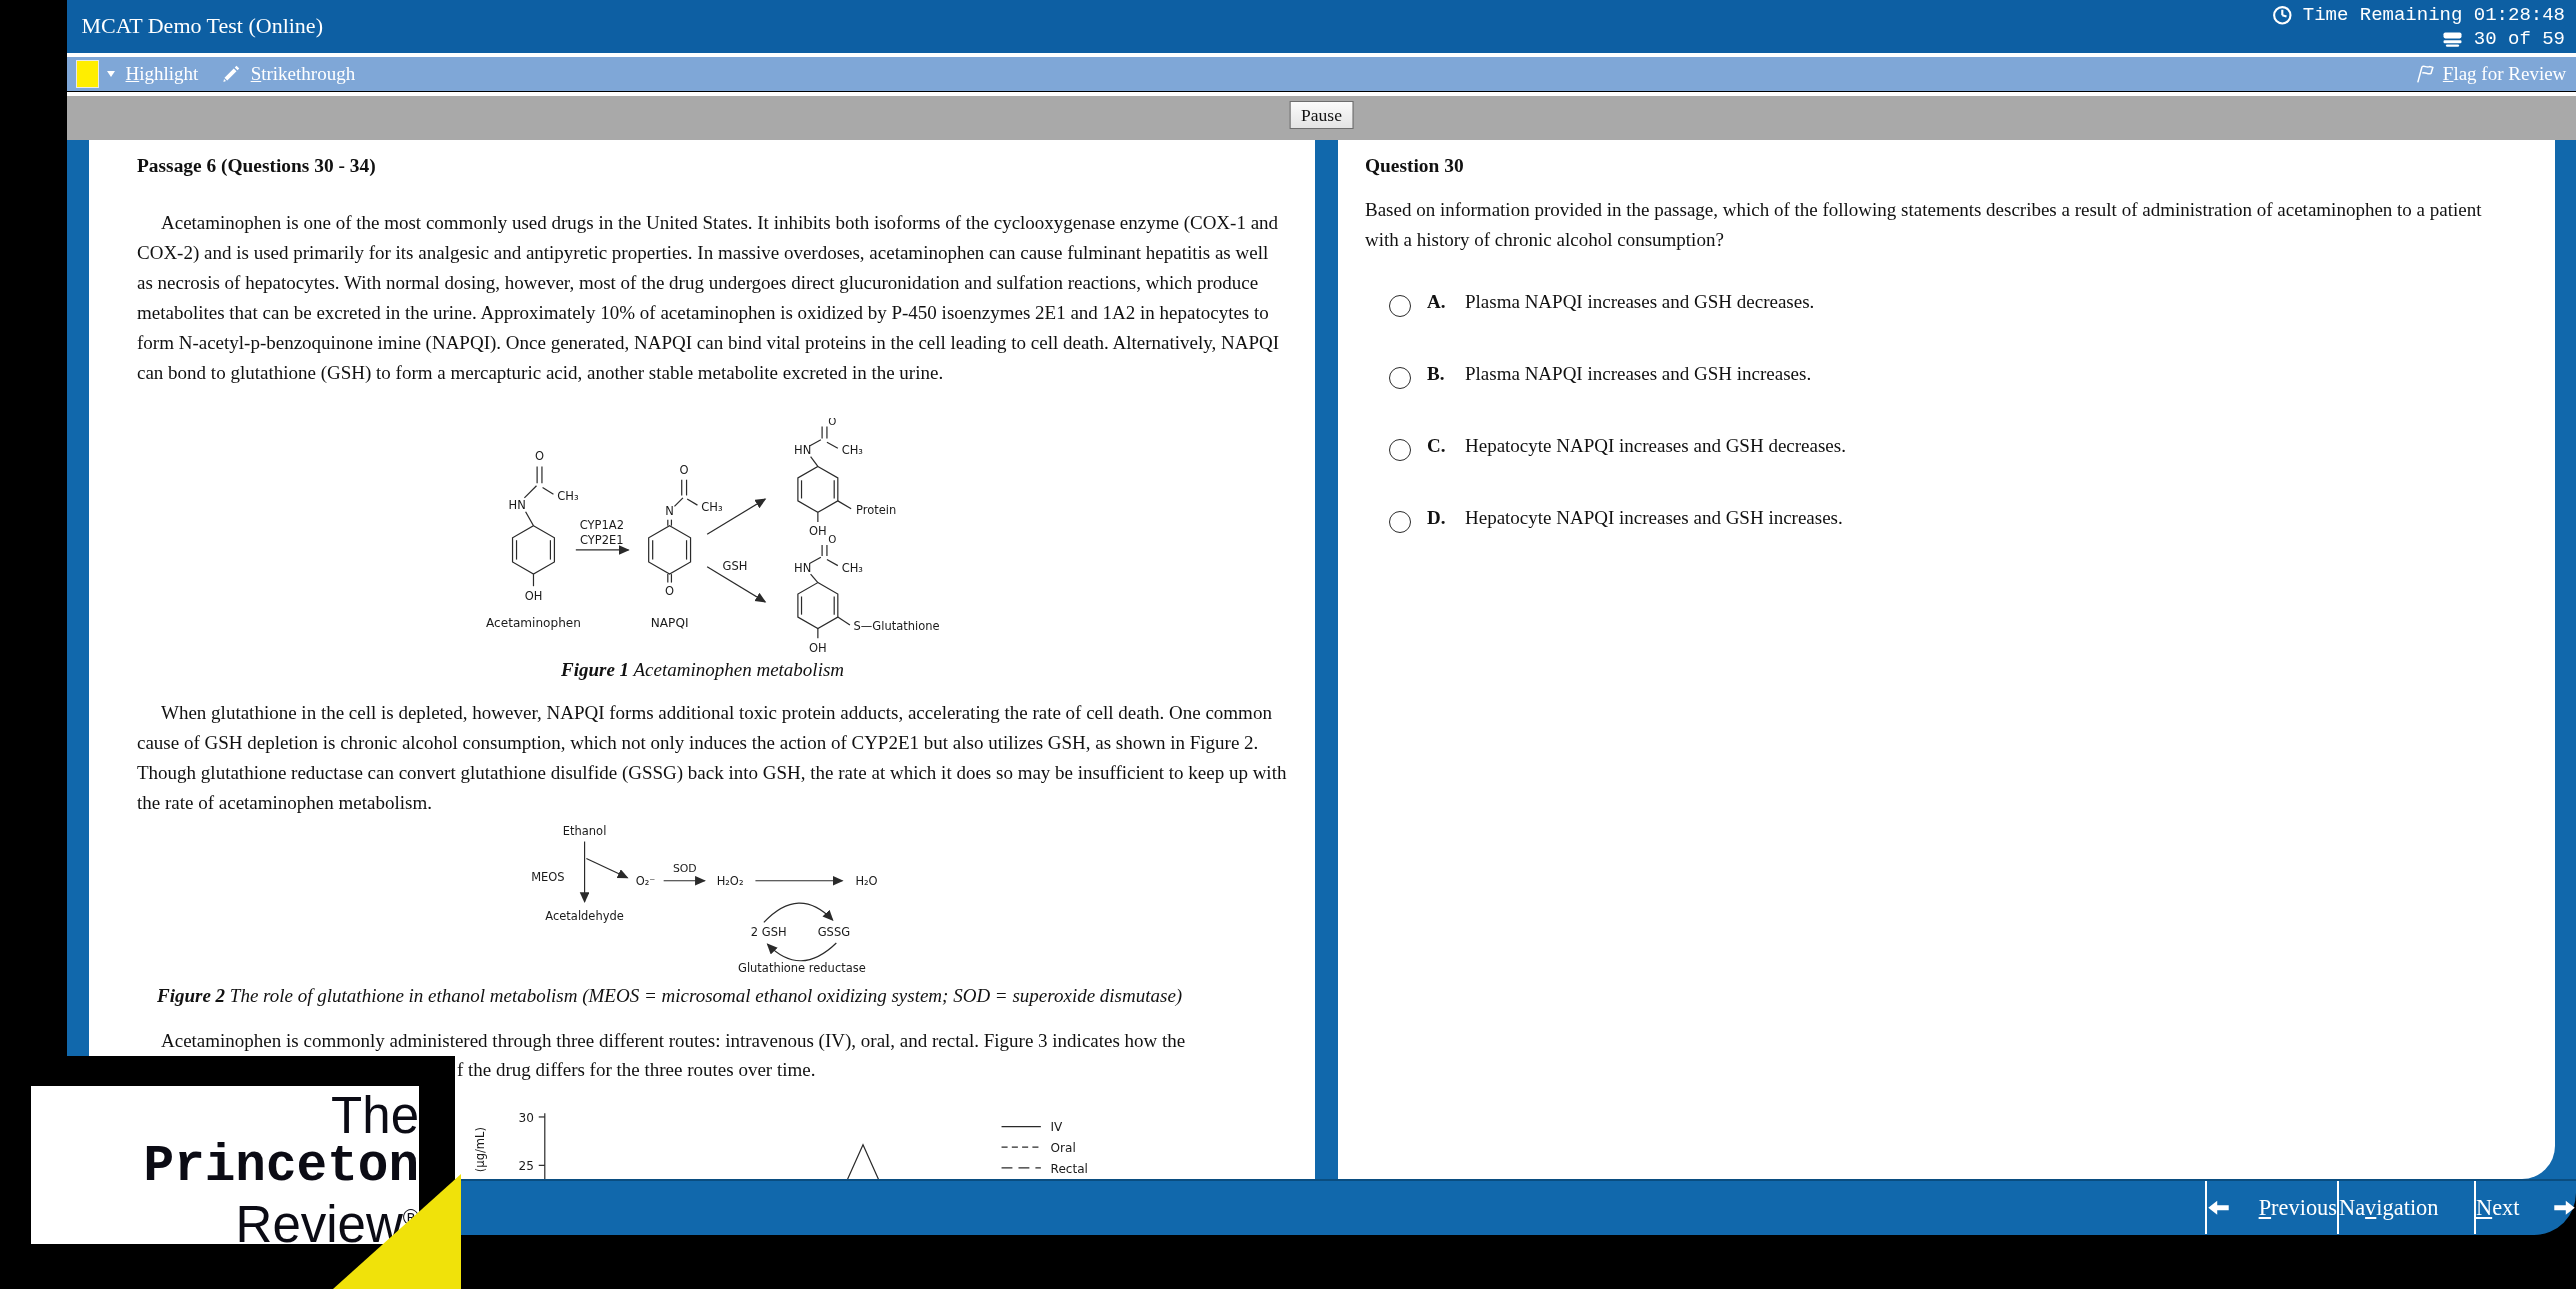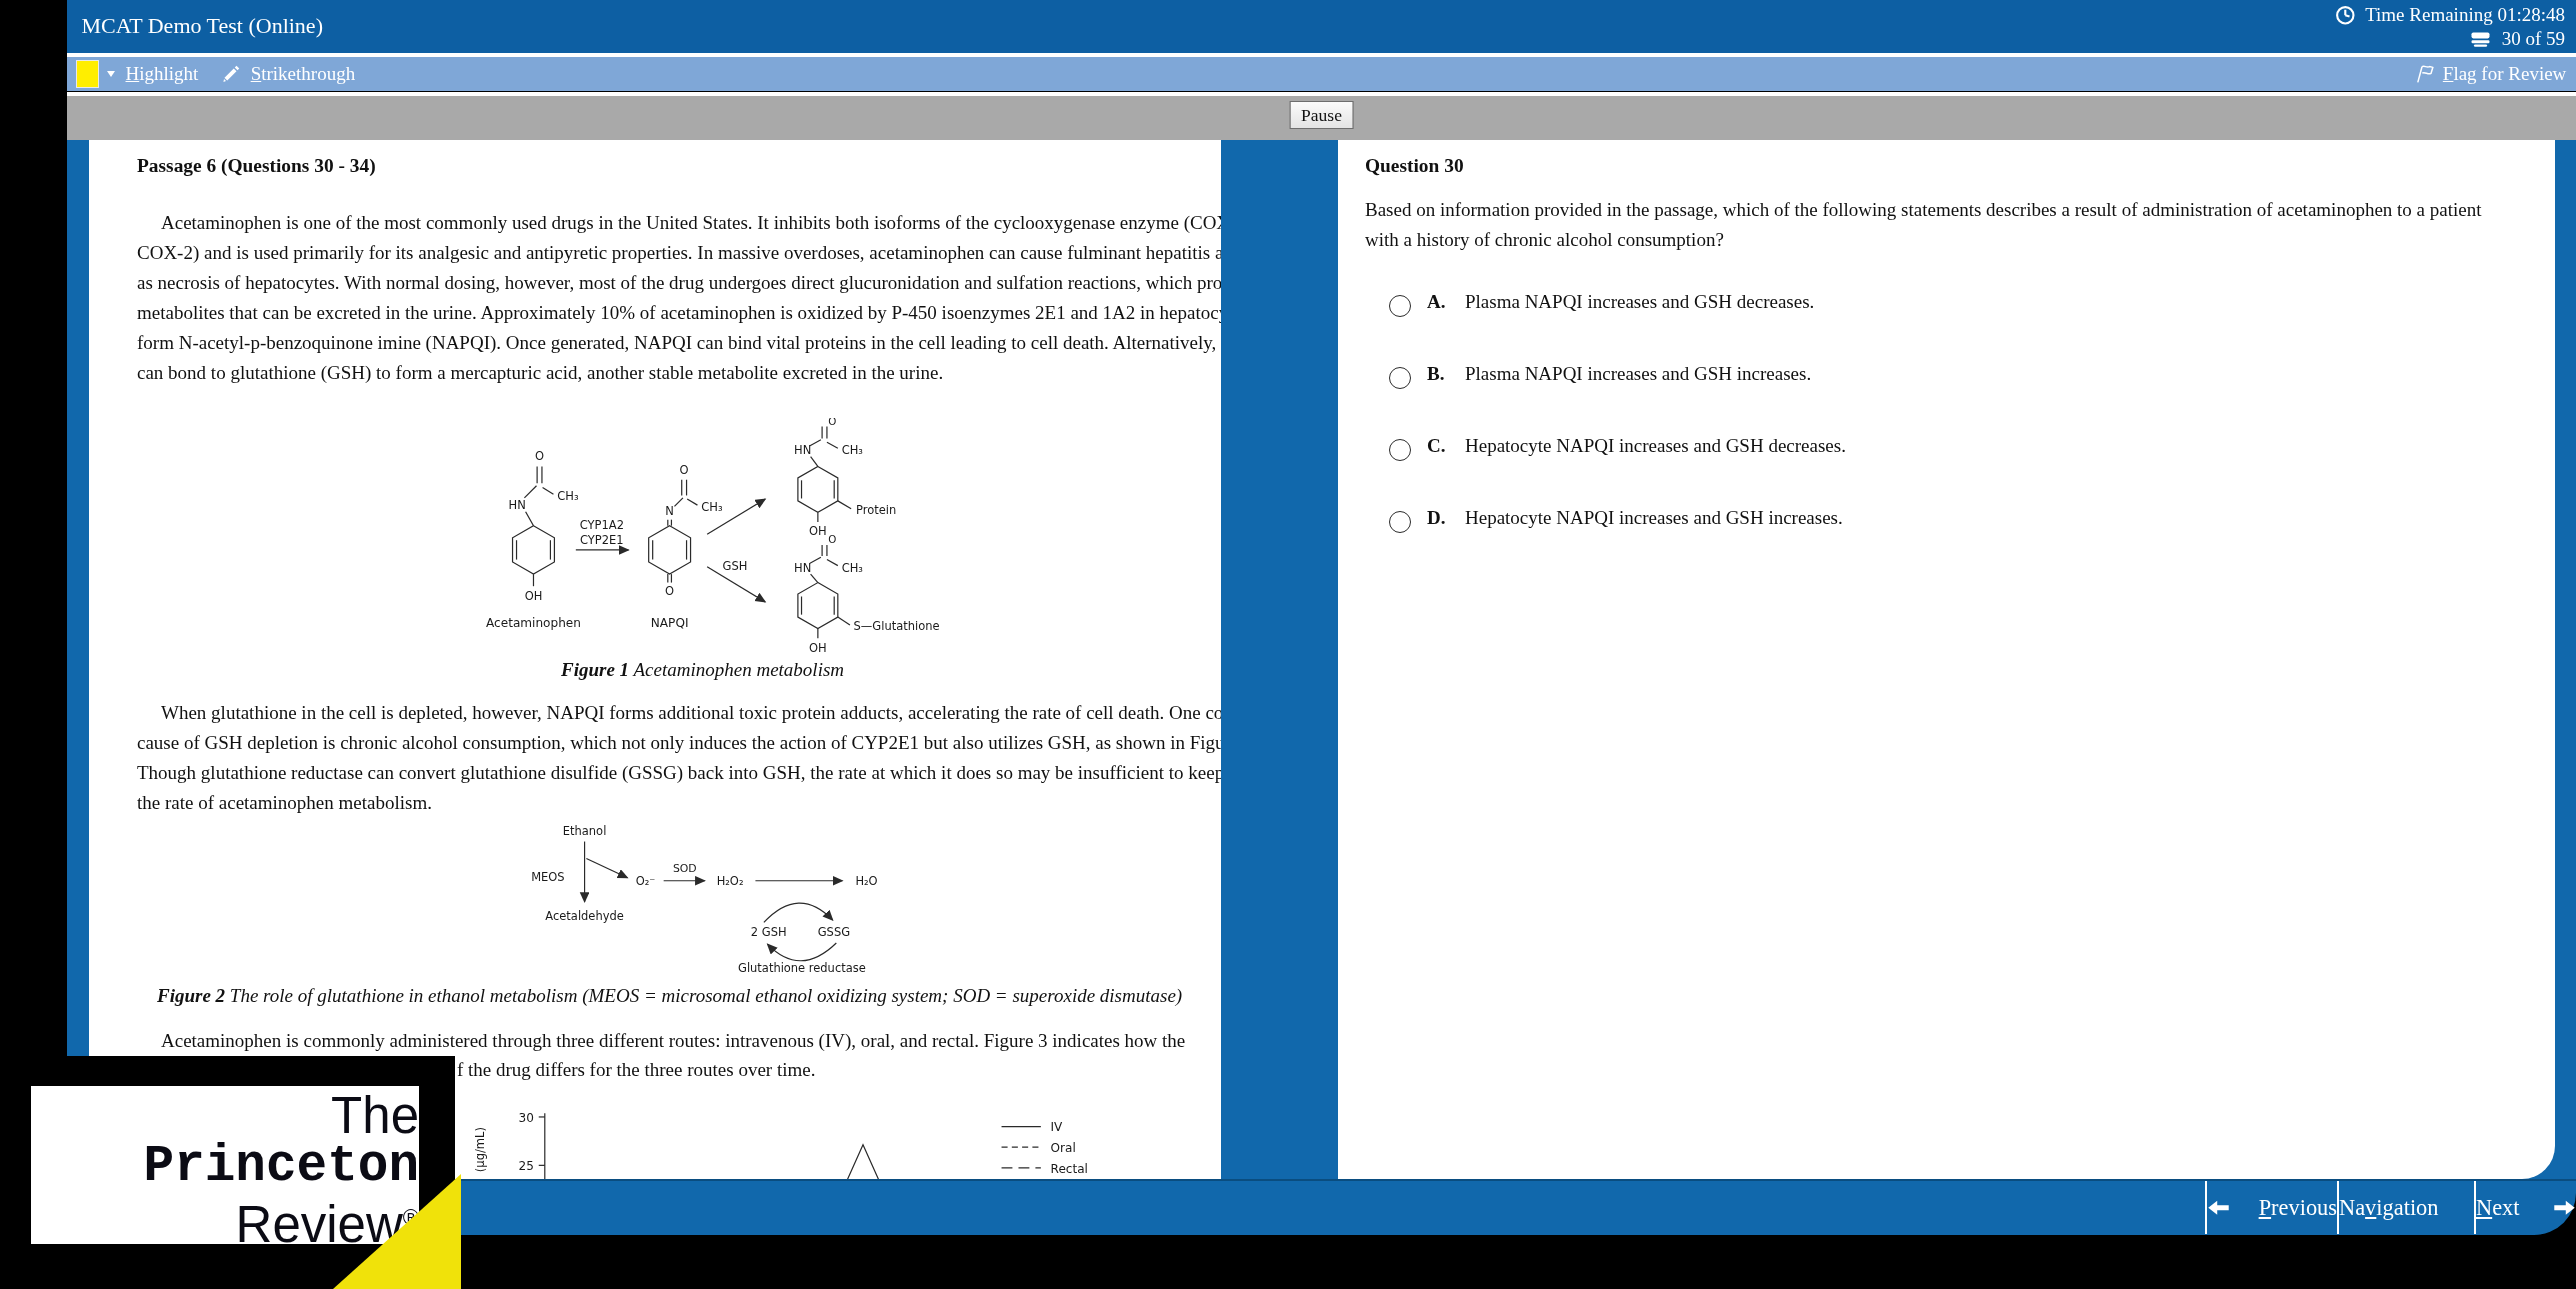--- a/index.html
+++ b/index.html
@@ -7,21 +7,21 @@
   body { background:#000; position:relative; overflow:hidden;
          font-family:"Liberation Serif","DejaVu Serif",serif; color:#111; }
 
   
   #app { position:absolute; left:67px; top:0; width:2509px; height:1289px; }
 
   .topbar { position:absolute; left:0; top:0; width:2509px; height:53px;
             background:#0d5fa3; color:#fff; }
   .app-title { position:absolute; left:14.5px; top:13.3px; font-size:22px; }
   .top-right { position:absolute; right:11px; top:3.6px; text-align:right; font-size:19px; }
-  .top-right .row { display:flex; justify-content:flex-end; align-items:center; gap:10px; height:23.6px; }
+  .top-right .row { display:flex; justify-content:flex-end; align-items:center; gap:10px; height:23.6px;font-family:Liberation Mono, monospace; }
 
   .sep { position:absolute; left:0; width:2509px; height:4.2px; background:#fff; }
 
   .toolbar { position:absolute; left:0; top:57px; width:2509px; height:34px;
              background:#7fa7d7; color:#fff; font-size:19px; }
   .tb-left { position:absolute; left:8.5px; top:0; height:34px; display:flex; align-items:center; gap:8.5px; }
   .tb-right { position:absolute; right:9.7px; top:0; height:34px; display:flex; align-items:center; gap:6px; }
   .chip { width:23px; height:28px; background:#ffee00; border:1.2px solid #e9e9e9; }
   .dd-triangle { width:0; height:0; border-left:4.8px solid transparent;
                  border-right:4.8px solid transparent; border-top:6px solid #fff; }
@@ -29,21 +29,21 @@
 
   .grayband { position:absolute; left:0; top:96px; width:2509px; height:44px; background:#a9a9a9; }
   .pause-btn { position:absolute; left:50%; top:5.4px; transform:translateX(-50%);
                font-size:17.5px; color:#111; background:linear-gradient(#fbfbfb,#e4e4e4);
                border:1.8px solid #6e6e6e; padding:2.4px 11px; font-family:inherit; }
 
   
   .content { position:absolute; left:0; top:140px; width:2509px; height:1039px;
              background:#1168ac; z-index:1; }
   .panel { position:absolute; top:0; height:1039px; background:#fff; overflow:hidden; }
-  #passage-panel { left:22px; width:1132px; }
+  #passage-panel { left:22px; width:1226px; }
   #question-panel { left:1271px; width:1217px; border-bottom-right-radius:33px; }
 
   .p-heading { position:absolute; left:48px; top:14.5px; font-size:19.4px; font-weight:bold; }
   .body-text { font-size:19px; line-height:30px; }
   .indent { text-indent:24px; }
   #para1 { position:absolute; left:48px; top:68px; width:1150px; }
   #para2 { position:absolute; left:48px; top:558px; width:1150px; }
   #para3-l1 { position:absolute; left:48px; top:886px; width:1150px; white-space:nowrap; }
   #para3-l2 { position:absolute; left:368px; top:915px; white-space:nowrap; }
 

